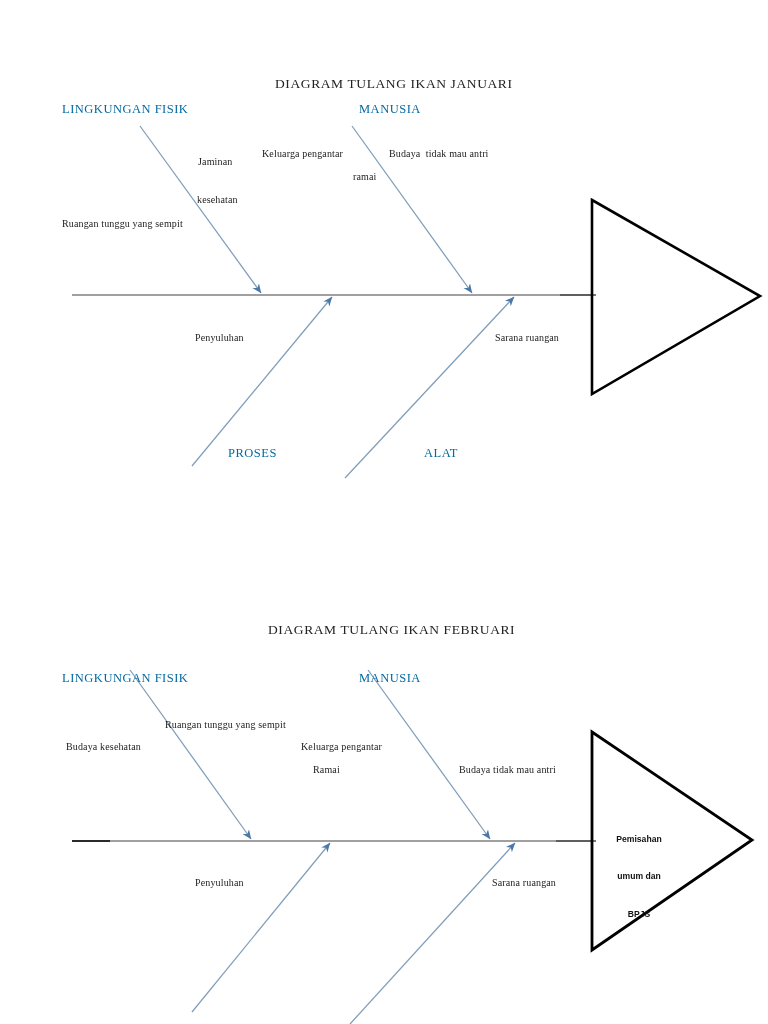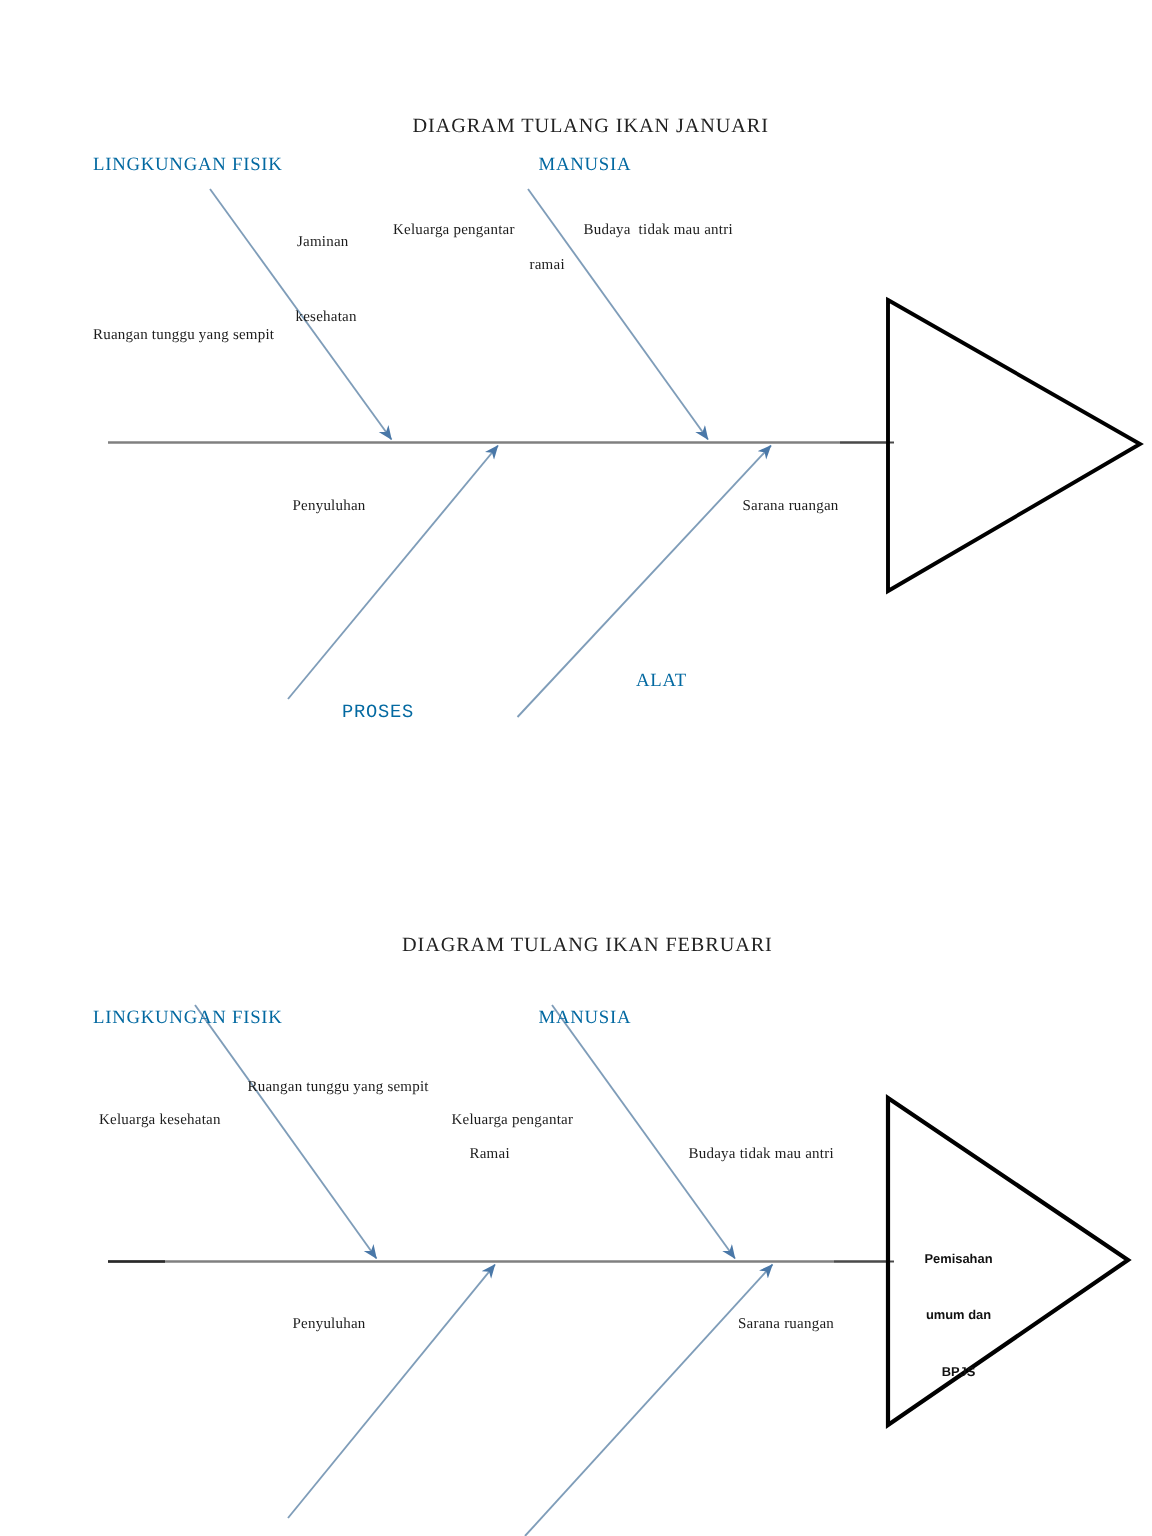--- a/index.html
+++ b/index.html
@@ -98,27 +98,27 @@
 
       <line x1="345" y1="478" x2="514" y2="297" stroke="#7f9db9" stroke-width="1.25" marker-end="url(#arrow-j)"></line>
     </svg>
 
     <div class="label title" style="left:275px; top:76px;">DIAGRAM TULANG IKAN JANUARI</div>
 
     <div class="label category" style="left:62px; top:102px;">LINGKUNGAN FISIK</div>
 
     <div class="label category" style="left:359px; top:102px;">MANUSIA</div>
 
-    <div class="label category" style="left:228px; top:468px;font-family:Liberation Mono, monospace;">PROSES</div>
+    <div class="label category" style="left:228px; top:446px;">PROSES</div>
 
     <div class="label category" style="left:424px; top:446px;">ALAT</div>
 
     <div class="label cause" style="left:198px; top:156px;text-align:center;">Jaminan</div>
 
-    <div class="label cause" style="left:197px; top:206px;">kesehatan</div>
+    <div class="label cause" style="left:197px; top:194px;">kesehatan</div>
 
     <div class="label cause" style="left:62px; top:218px;">Ruangan tunggu yang sempit</div>
 
     <div class="label cause" style="left:262px; top:148px;">Keluarga pengantar</div>
 
     <div class="label cause" style="left:353px; top:171px;">ramai</div>
 
     <div class="label cause" style="left:389px; top:148px;">Budaya  tidak mau antri</div>
 
     <div class="label cause" style="left:195px; top:332px;">Penyuluhan</div>
@@ -155,21 +155,21 @@
     </svg>
 
     <div class="label title" style="left:268px; top:80px;">DIAGRAM TULANG IKAN FEBRUARI</div>
 
     <div class="label category" style="left:62px; top:129px;">LINGKUNGAN FISIK</div>
 
     <div class="label category" style="left:359px; top:129px;">MANUSIA</div>
 
     <div class="label cause" style="left:165px; top:177px;">Ruangan tunggu yang sempit</div>
 
-    <div class="label cause" style="left:66px; top:199px;">Keluarga kesehatan</div>
+    <div class="label cause" style="left:66px; top:199px;">Budaya kesehatan</div>
 
     <div class="label cause" style="left:301px; top:199px;">Keluarga pengantar</div>
 
     <div class="label cause" style="left:313px; top:222px;">Ramai</div>
 
     <div class="label cause" style="left:459px; top:222px;">Budaya tidak mau antri</div>
 
     <div class="label cause" style="left:195px; top:335px;">Penyuluhan</div>
 
     <div class="label cause" style="left:492px; top:335px;">Sarana ruangan</div>

